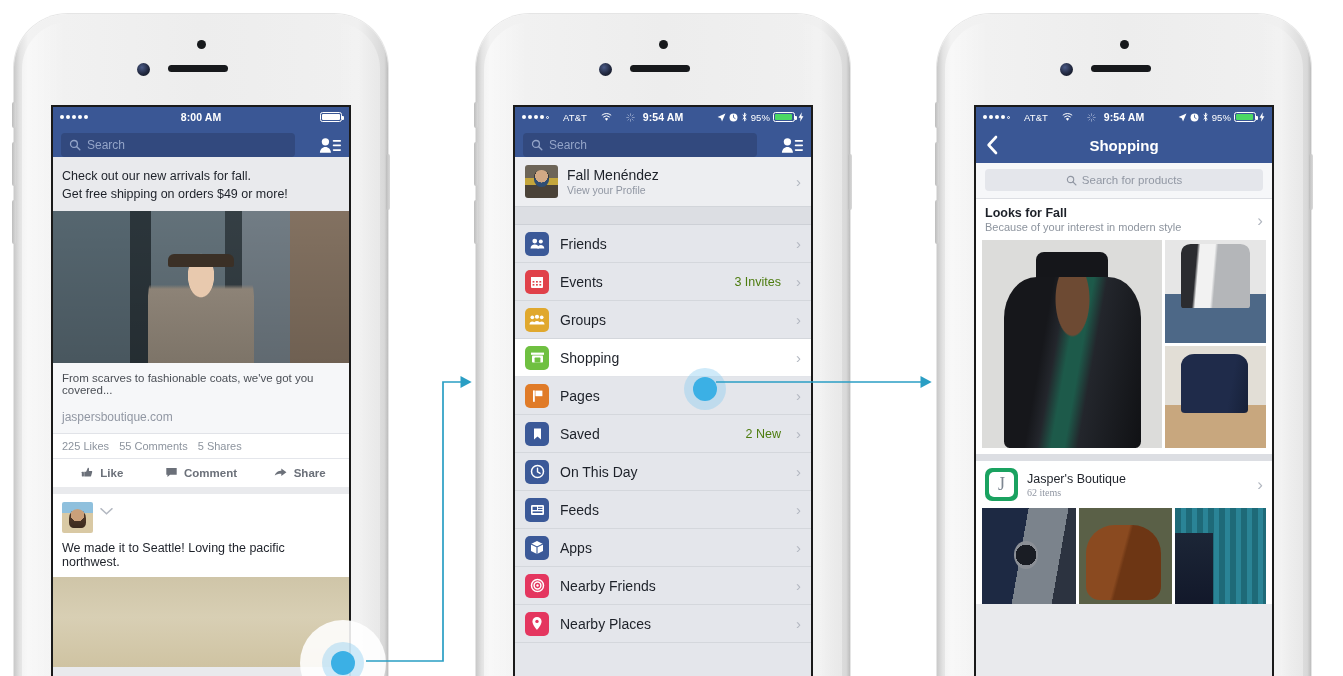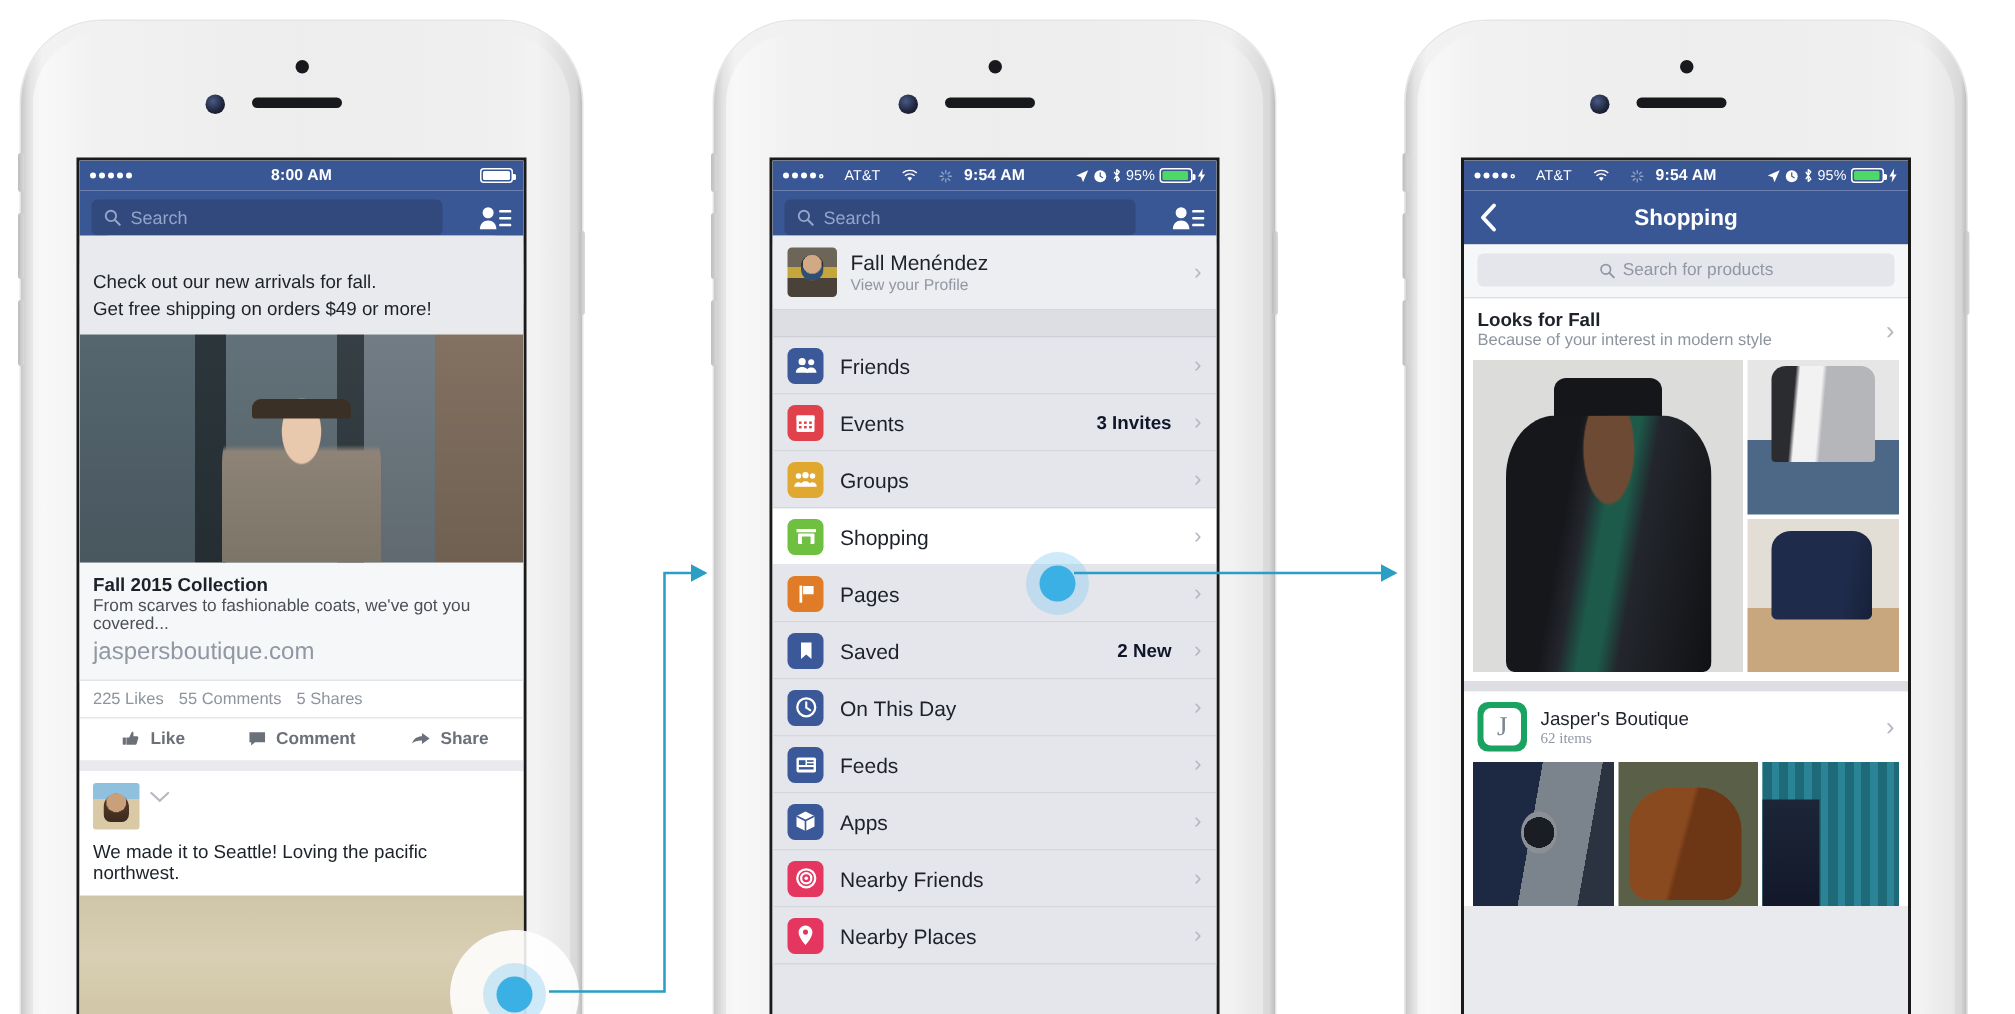--- a/index.html
+++ b/index.html
@@ -76,26 +76,26 @@
   .searchbox {
     flex:1; height:24px; background:#32497e; border-radius:4px;
     display:flex; align-items:center; gap:6px; padding:0 8px;
     color:#93a4c8; font-size:12px;
   }
   .titlebar { background:#3a5795; height:36px; display:flex; align-items:center; padding:0 10px; color:#fff; }
   .titlebar .t-title { flex:1; text-align:center; font-size:15px; font-weight:bold; }
 
   
   .feed { position:absolute; left:0; right:0; top:50px; bottom:0; background:#e9eaed; overflow:hidden; }
-  .promo-text { background:#e9eaed; padding:22px 9px 8px; font-size:12.5px; color:#1d2129; line-height:1.45;border-radius:21px; }
+  .promo-text { background:#e9eaed; padding:10px 9px 8px; font-size:12.5px; color:#1d2129; line-height:1.45; }
   .card { background:#fff; }
   .linkbox { padding:8px 9px 9px; background:#f6f7f9; border-bottom:1px solid #e1e3e8; }
   .link-title { font-size:12.5px; font-weight:bold; color:#1d2129; }
   .link-desc  { font-size:11.5px; color:#4b4f56; margin-top:1px; }
-  .link-host  { font-size:16px; color:#9197a3; margin-top:4px; }
+  .link-host  { font-size:12px; color:#9197a3; margin-top:14px; }
   .counts { padding:6px 9px; font-size:11px; color:#8d949e; border-bottom:1px solid #e4e6eb; }
   .counts span { margin-right:7px; }
   .actions { display:flex; padding:7px 0 8px; }
   .action { flex:1; display:flex; align-items:center; justify-content:center; gap:6px;
             font-size:11.5px; color:#6b7079; font-weight:bold; }
   .poststrip { background:#e9eaed; height:7px; }
   .posthead { display:flex; align-items:flex-start; gap:7px; padding:8px 9px 4px; background:#fff; }
   .avatar { width:31px; height:31px; border-radius:2px; flex:0 0 auto; }
   .ph-name { font-size:12.5px; font-weight:bold; color:#365899; }
   .ph-meta { font-size:10.5px; color:#9197a3; margin-top:1px; display:flex; align-items:center; gap:3px; }
@@ -107,21 +107,21 @@
   .prof-av { width:33px; height:33px; border-radius:3px; flex:0 0 auto; }
   .prof-name { font-size:14px; color:#1d2129; }
   .prof-sub  { font-size:10.5px; color:#9197a3; margin-top:1px; }
   .gap { height:18px; background:#dcdee3; border-bottom:1px solid #cdd0d6; }
   .mrow { display:flex; align-items:center; gap:11px; padding:0 10px; height:38px;
           background:#e4e6eb; border-bottom:1px solid #d4d7dc; position:relative; }
   .mrow.active { background:#ffffff; border-bottom-color:#e2e4e9; }
   .mi { width:24px; height:24px; border-radius:5px; flex:0 0 auto;
         display:flex; align-items:center; justify-content:center; }
   .mlabel { flex:1; font-size:14px; color:#1d2129; }
-  .mbadge { font-size:12.5px; color:#0f172a; margin-right:4px;font-weight:bold; }
+  .mbadge { font-size:12.5px; color:#4d7c0f; margin-right:4px; }
   .chev { color:#b3b8c1; font-size:15px; line-height:1; }
 
   
   .shop { position:absolute; left:0; right:0; top:56px; bottom:0; background:#e9eaed; overflow:hidden; }
   .shop-search-wrap { background:#f6f7f9; padding:6px 9px 7px; border-bottom:1px solid #dcdee3; }
   .shop-search { height:22px; background:#e4e6eb; border-radius:4px; display:flex;
                  align-items:center; justify-content:center; gap:5px; color:#9197a3; font-size:11.5px; }
   .sec-head { background:#fff; padding:7px 9px 7px; display:flex; align-items:flex-start; }
   .sec-head .sh-text { flex:1; }
   .sh-title { font-size:12.5px; font-weight:bold; color:#1d2129; }
@@ -255,21 +255,20 @@
 
       <div class="feed">
         <div class="promo-text">
           <div>Check out our new arrivals for fall.</div>
           <div>Get free shipping on orders $49 or more!</div>
         </div>
 
         <div class="card">
           <div class="img im-fall" style="height:152px;"></div>
           <div class="linkbox">
-            <div class="link-title">Fall 2015 Collection</div>
             <div class="link-desc">From scarves to fashionable coats, we've got you covered...</div>
             <div class="link-host">jaspersboutique.com</div>
           </div>
           <div class="counts">
             <span>225 Likes</span>
             <span>55 Comments</span>
             <span>5 Shares</span>
           </div>
           <div class="actions">
             <div class="action">

